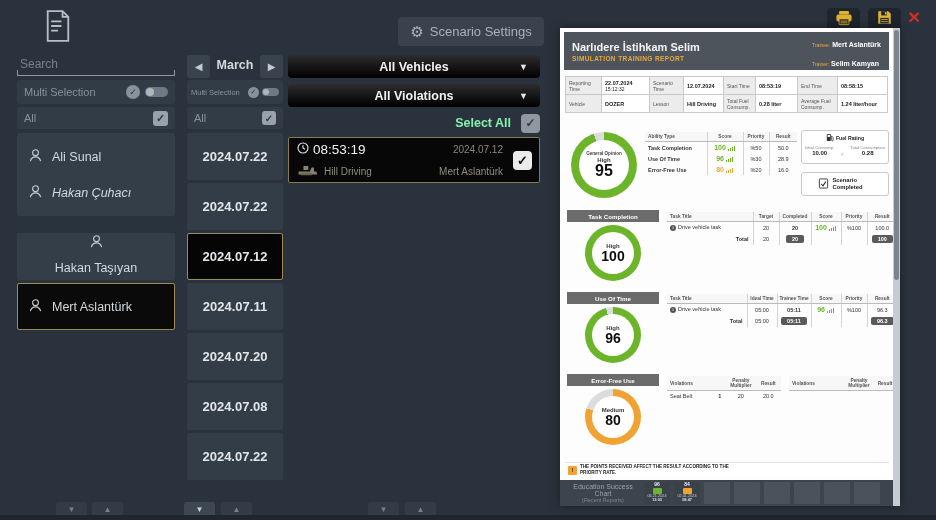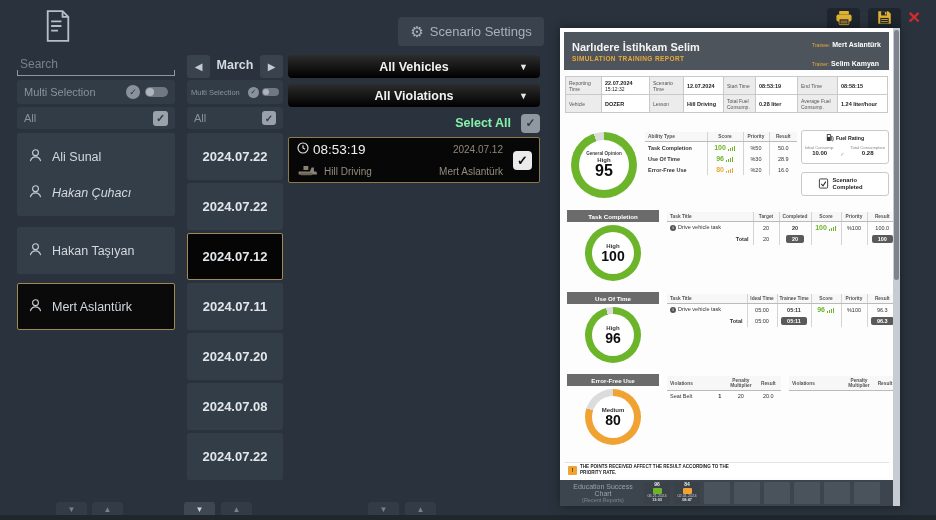--- a/index.html
+++ b/index.html
@@ -205,21 +205,21 @@
         </svg></span>
       <span>Ali Sunal</span>
     </div>
     <div class="p-item" style="top: 169px; font-style: italic;">
       <span><svg width="15" height="15" viewBox="0 0 16 16">
           <circle cx="8" cy="5" r="3.1" fill="none" stroke="#c6ccd2" stroke-width="1.2"></circle>
           <path d="M2.5 14c.8-3 3-4.5 5.5-4.5s4.7 1.5 5.5 4.5" fill="none" stroke="#c6ccd2" stroke-width="1.2"></path>
         </svg></span>
       <span>Hakan Çuhacı</span>
     </div>
-    <div class="p-item" style="top: 227px;">
+    <div class="p-item" style="top: 233px; flex-direction: column;">
       <span><svg width="15" height="15" viewBox="0 0 16 16">
           <circle cx="8" cy="5" r="3.1" fill="none" stroke="#c6ccd2" stroke-width="1.2"></circle>
           <path d="M2.5 14c.8-3 3-4.5 5.5-4.5s4.7 1.5 5.5 4.5" fill="none" stroke="#c6ccd2" stroke-width="1.2"></path>
         </svg></span>
       <span>Hakan Taşıyan</span>
     </div>
     <div class="p-item sel" style="top: 283px;">
       <span><svg width="15" height="15" viewBox="0 0 16 16">
           <circle cx="8" cy="5" r="3.1" fill="none" stroke="#c6ccd2" stroke-width="1.2"></circle>
           <path d="M2.5 14c.8-3 3-4.5 5.5-4.5s4.7 1.5 5.5 4.5" fill="none" stroke="#c6ccd2" stroke-width="1.2"></path>

